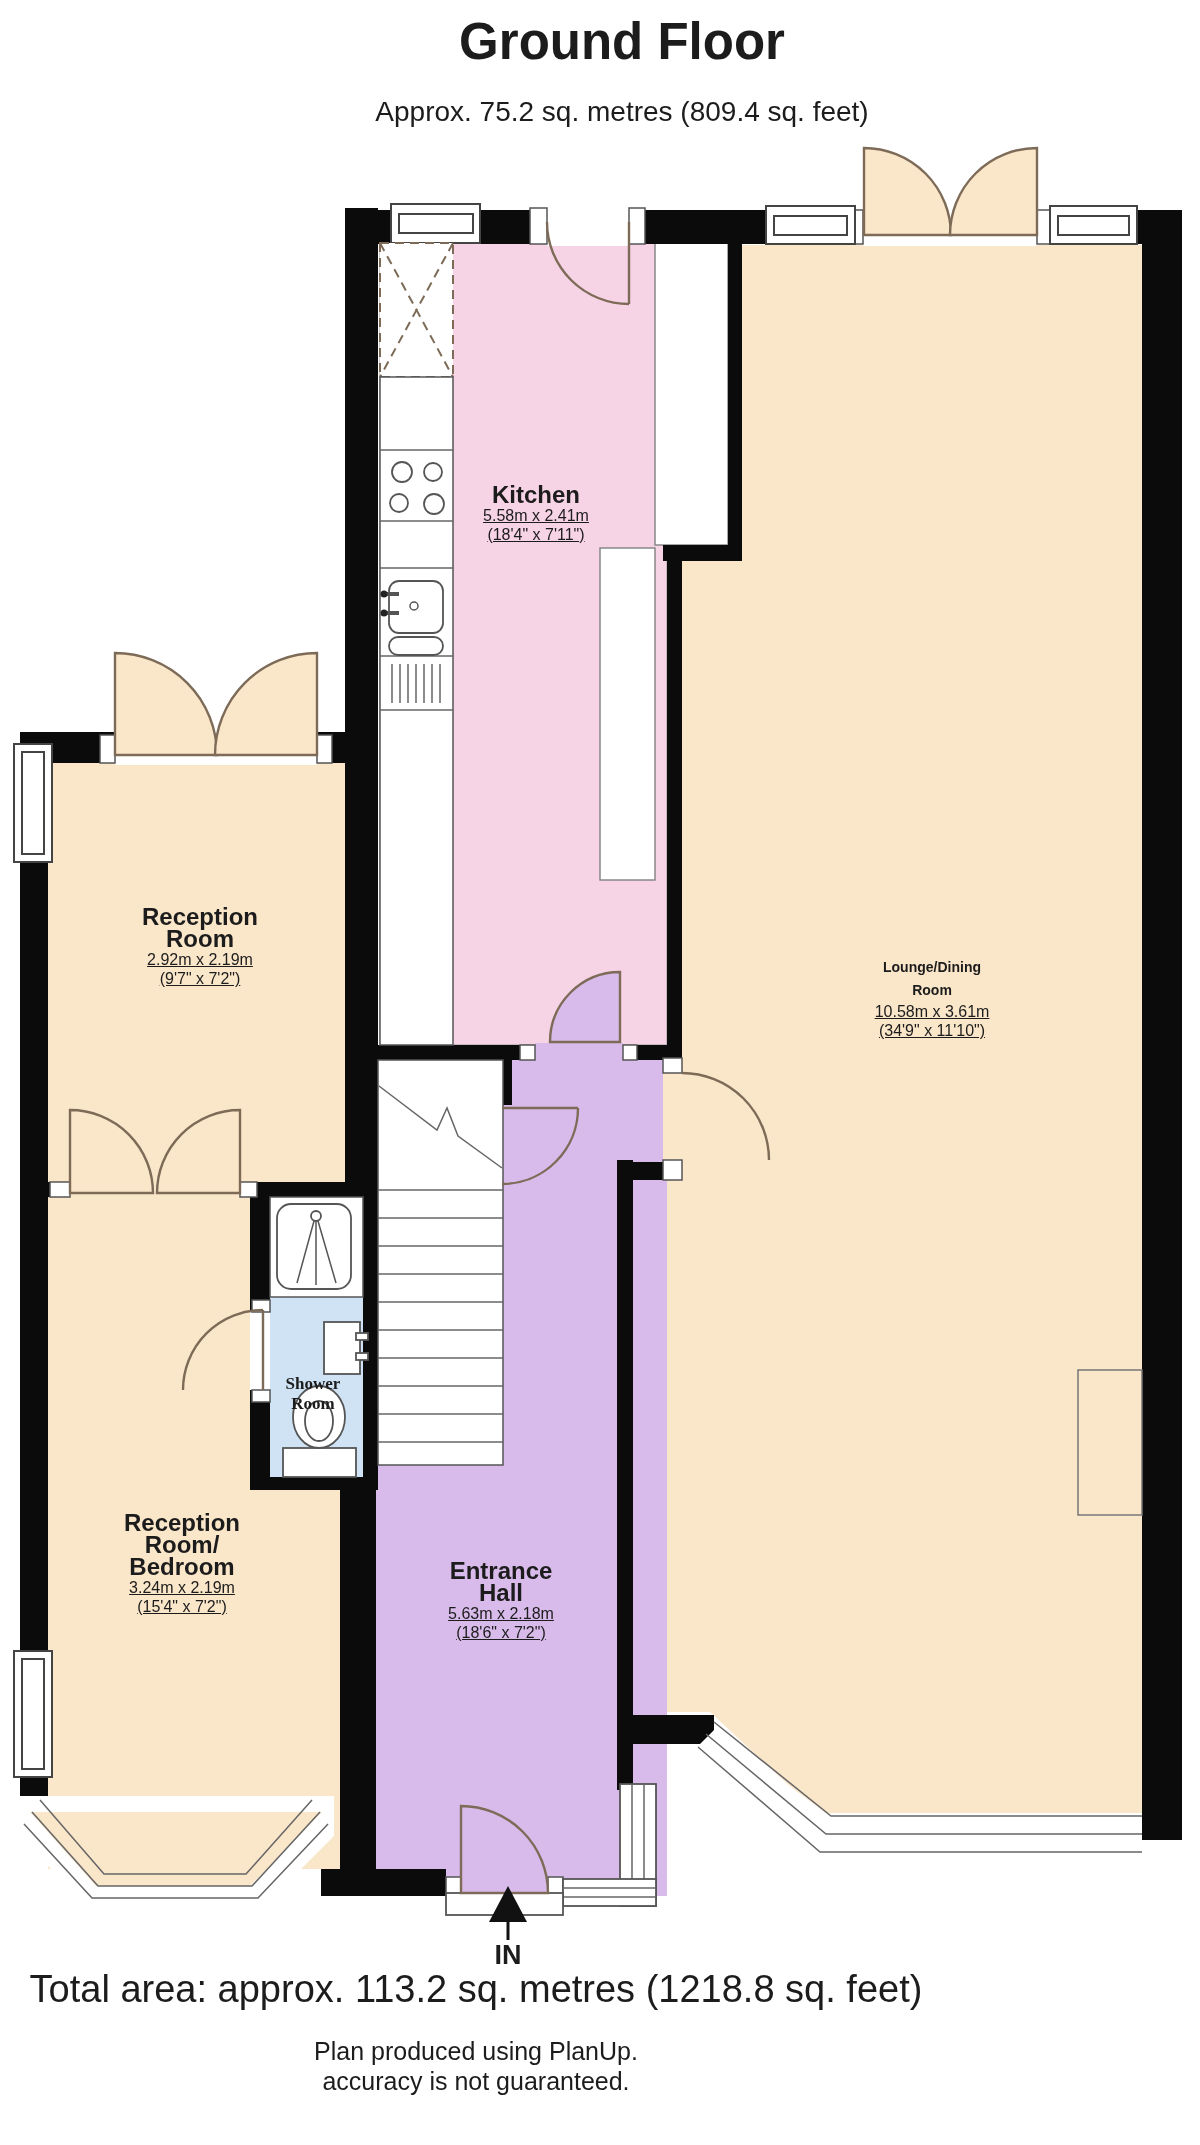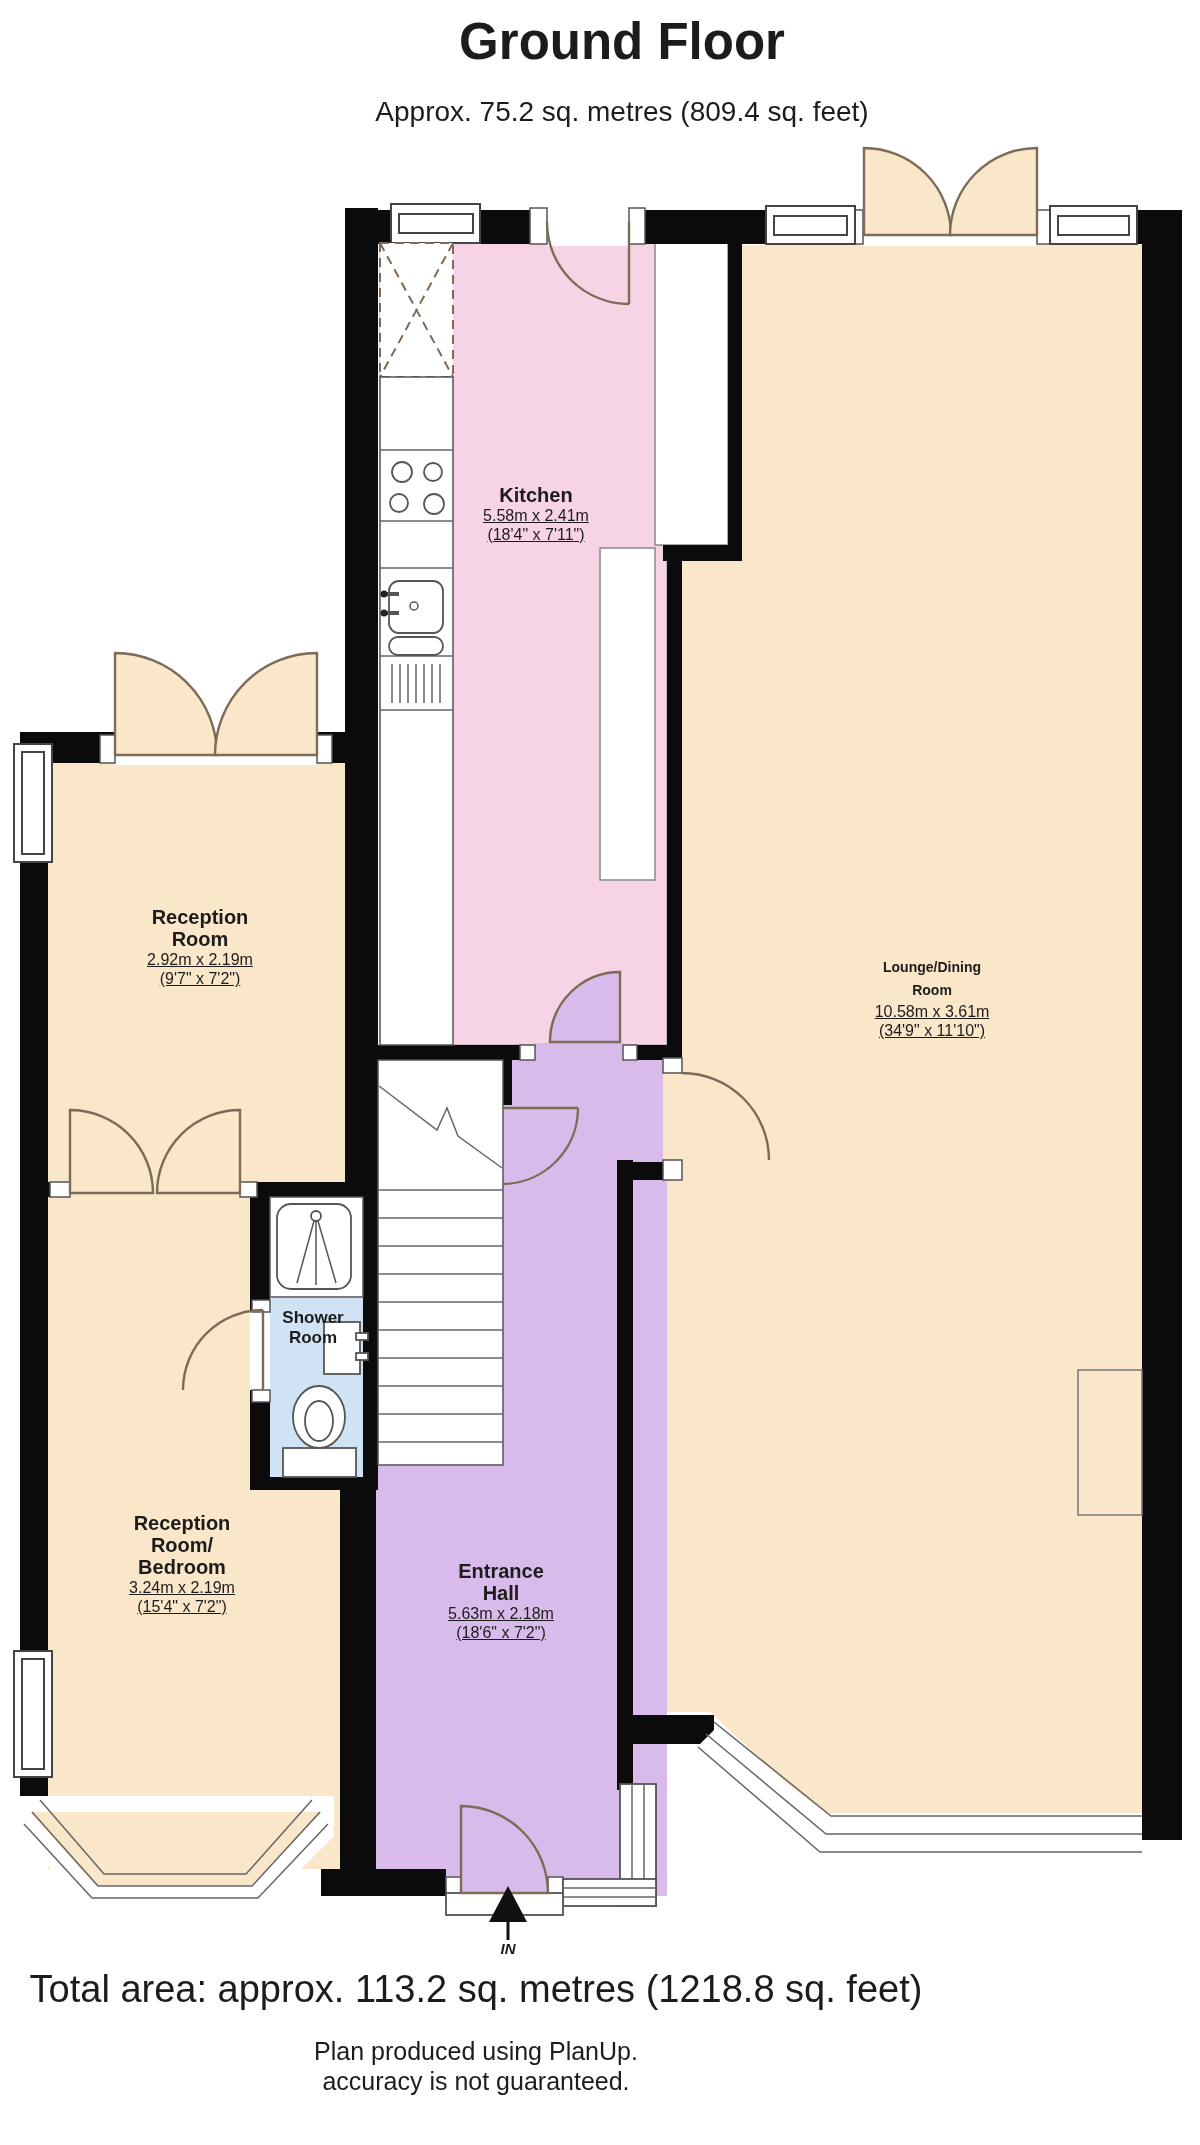--- a/index.html
+++ b/index.html
@@ -20,25 +20,25 @@
   .fix{fill:#fff;stroke:#555;stroke-width:1.8;}
   .door{stroke:var(--door);stroke-width:2.4;fill:none;}
   .leaf-cream{fill:var(--lounge);stroke:var(--door);stroke-width:2.4;}
   .pie-hall{fill:var(--hall);stroke:var(--door);stroke-width:2.4;}
   .room-kitchen{fill:var(--kitchen);stroke:#999;stroke-width:1;}
   .room-lounge{fill:var(--lounge);}
   .room-hall{fill:var(--hall);}
   .room-cream{fill:var(--lounge);}
   .room-shower{fill:var(--shower);}
   .label{position:absolute;transform:translateX(-50%);text-align:center;white-space:nowrap;z-index:5;}
-  .room-name{font-weight:bold;font-size:20px;line-height:22px;display:block;}
+  .room-name{font-weight:bold;font-size:24px;line-height:22px;display:block;}
   .room-name.big{font-size:14px;line-height:23px;}
   .room-dims{font-size:16px;line-height:19px;display:block;text-decoration:underline;}
   .shower-name{font-weight:bold;font-size:17px;line-height:20px;display:block;}
-  .in-label{position:absolute;transform:translateX(-50%);font-weight:bold;font-size:15px;z-index:5;font-style:italic;}
+  .in-label{position:absolute;transform:translateX(-50%);font-weight:bold;font-size:27px;z-index:5;}
   .ftr{position:absolute;left:0;width:952px;text-align:center;}
   .ftr-total{top:1968px;font-size:38px;}
   .ftr-disc{top:2036px;font-size:25px;line-height:30px;}
 </style>
 </head>
 <body>
 
 <div class="hdr hdr-title label-static">Ground Floor</div>
 <div class="hdr hdr-sub">Approx. 75.2 sq. metres (809.4 sq. feet)</div>
 
@@ -310,21 +310,21 @@
   <span class="room-dims">(15'4" x 7'2")</span>
 </div>
 
 <div class="label" style="left:501px;top:1560px;">
   <span class="room-name">Entrance</span>
   <span class="room-name">Hall</span>
   <span class="room-dims">5.63m x 2.18m</span>
   <span class="room-dims">(18'6" x 7'2")</span>
 </div>
 
-<div class="label" style="left:313px;top:1308px;">
+<div class="label" style="left:313px;top:1374px;font-family:Liberation Serif, serif;">
   <span class="shower-name">Shower</span>
   <span class="shower-name">Room</span>
 </div>
 
 <div class="in-label" style="left:508px;top:1940px;">IN</div>
 
 <div class="ftr ftr-total">Total area: approx. 113.2 sq. metres (1218.8 sq. feet)</div>
 <div class="ftr ftr-disc">
   <div>Plan produced using PlanUp.</div>
   <div>accuracy is not guaranteed.</div>

